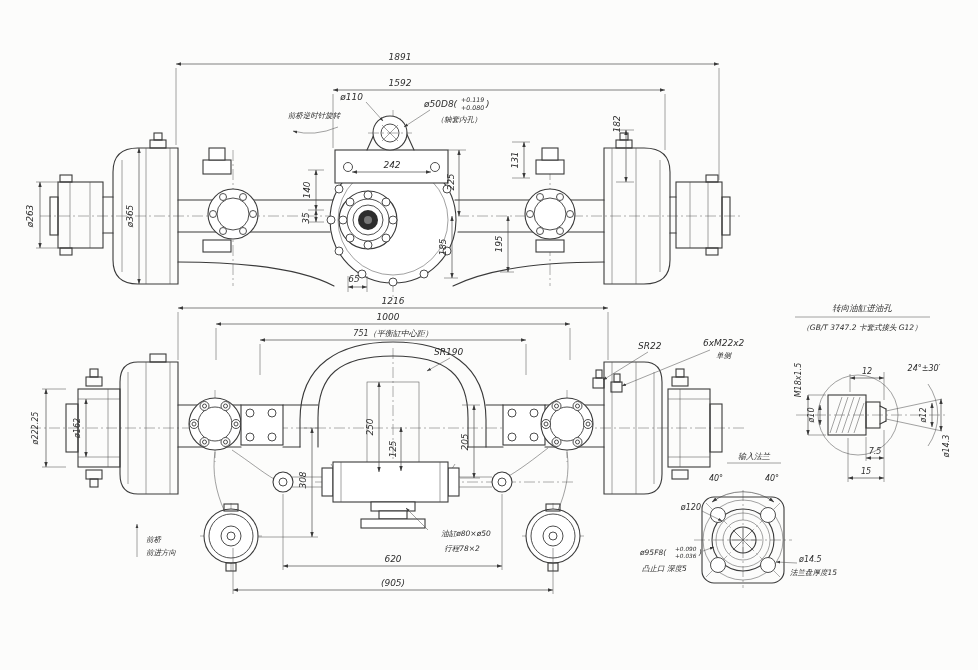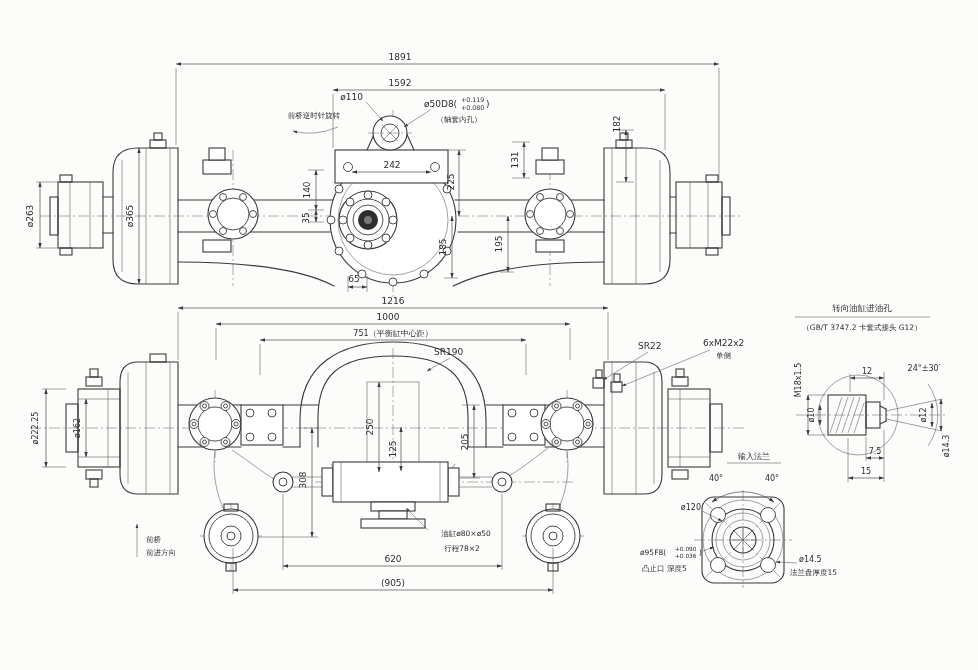--- a/index.html
+++ b/index.html
@@ -1,17 +1,17 @@
 <!DOCTYPE html>
 <html><head>
 <meta charset="utf-8">
 <style>
   html,body{margin:0;padding:0;background:#ffffff;}
   #stage{position:relative;width:978px;height:670px;background:#fcfcfb;overflow:hidden;
-         font-family:"DejaVu Sans",sans-serif;}
+         font-family:"DejaVu Sans",sans-serif;font-style:italic;}
   svg{position:absolute;left:0;top:0;}
   
   .ol{fill:none;stroke:#3a3a3a;stroke-width:1.1;stroke-linecap:round;}
   .wf{fill:#ffffff;stroke:#3a3a3a;stroke-width:1.1;}
   .tl{fill:none;stroke:#555;stroke-width:0.55;}
   .dl{fill:none;stroke:#4a4a4a;stroke-width:0.7;}
   .cl{fill:none;stroke:#6a6a6a;stroke-width:0.55;stroke-dasharray:11 3 2 3;}
   .hz{stroke:#4a4a4a;stroke-width:0.5;}
   .bolt{fill:#ffffff;stroke:#3a3a3a;stroke-width:0.9;}
   .boltn{fill:none;stroke:#3a3a3a;stroke-width:0.9;}

